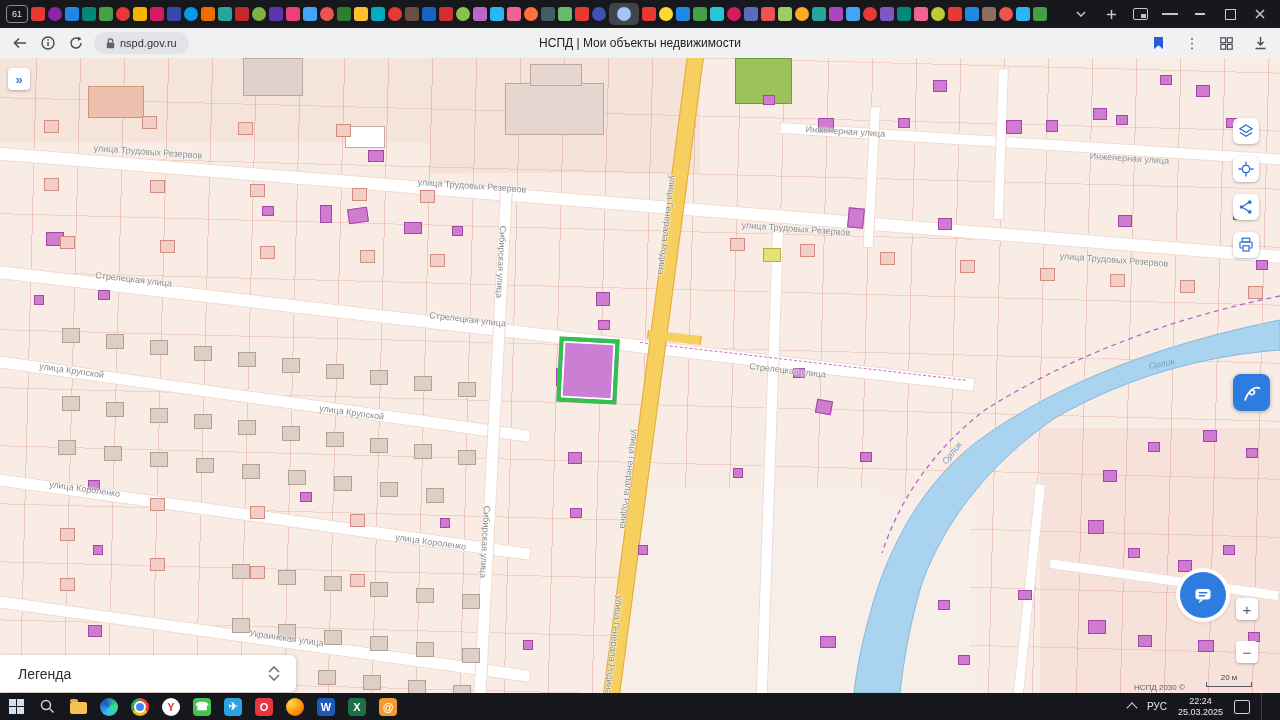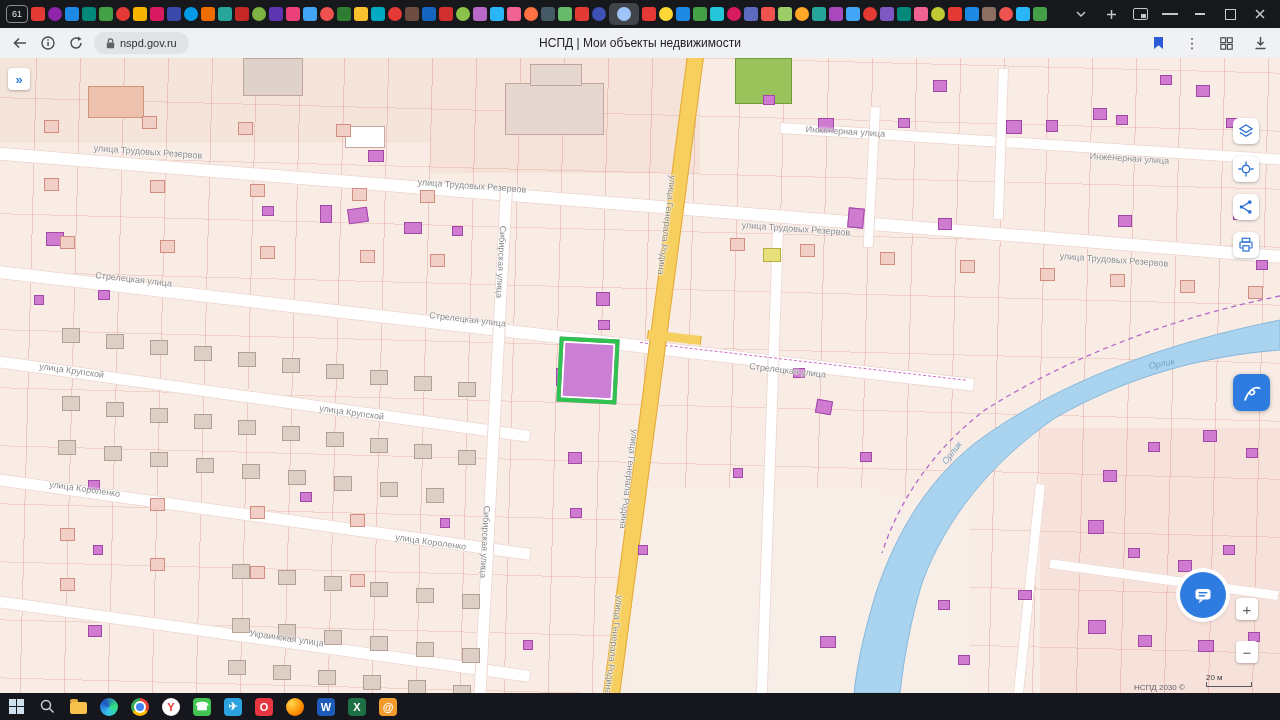--- a/index.html
+++ b/index.html
@@ -61,21 +61,21 @@
     background:#2f7ce0;display:flex;align-items:center;justify-content:center;
     box-shadow:0 0 0 4px rgba(255,255,255,.95),0 2px 6px rgba(0,0,0,.3);}
   .zoom-btn{position:absolute;left:1236px;width:22px;height:22px;background:#fff;border-radius:4px;
     box-shadow:0 1px 3px rgba(0,0,0,.28);display:flex;align-items:center;justify-content:center;
     font-size:15px;color:#5a5d62;}
   .legend{position:absolute;left:0;top:597px;width:296px;height:37px;background:#fff;
     border-radius:0 6px 6px 0;box-shadow:0 1px 4px rgba(0,0,0,.25);display:flex;align-items:center;}
   .legend-title{font-size:14px;color:#2b2d30;margin-left:18px;}
   .legend-toggle{margin-left:auto;margin-right:16px;display:flex;flex-direction:column;gap:1px;}
   .attrib{position:absolute;left:1134px;top:625px;font-size:8px;color:#5f6267;}
-  .scalebar{position:absolute;left:1206px;top:615px;width:46px;}
+  .scalebar{position:absolute;left:1206px;top:615px;width:46px;text-align:center;}
   .scalebar .lbl{font-size:8px;color:#3c3e42;}
   .scalebar .bar{height:4px;border:1px solid #55585c;border-top:none;}
 
   
   .taskbar{position:absolute;bottom:0;left:0;right:0;height:27px;background:#15171c;
     display:flex;align-items:center;gap:9px;padding:0 5px;color:#e8eaec;}
   .tb-app{width:22px;height:22px;display:flex;align-items:center;justify-content:center;flex:0 0 auto;}
   .app-ic{width:18px;height:18px;border-radius:4px;display:flex;align-items:center;justify-content:center;
     font-size:11px;font-weight:bold;}
   .start{display:grid;grid-template-columns:7px 7px;grid-template-rows:7px 7px;gap:1px;}
@@ -485,20 +485,31 @@
     <svg width="24" height="24" viewBox="0 0 32 32">
         <rect x="6" y="8" width="20" height="14" rx="4" fill="#fff"></rect>
         <path d="M12 22 L10 27 L17 22 Z" fill="#fff"></path>
         <path d="M11 13 H21 M11 17 H18" stroke="#2f7ce0" stroke-width="2" stroke-linecap="round"></path>
       </svg>
   </div>
 
   <div class="zoom-btn" style="top:540px;">+</div>
   <div class="zoom-btn" style="top:583px;">−</div>
 
+  <div class="legend">
+    <span class="legend-title">Легенда</span>
+    <div class="legend-toggle">
+      <svg width="12" height="7" viewBox="0 0 12 7">
+          <polyline points="1,6 6,1 11,6" fill="none" stroke="#6f7276" stroke-width="1.6"></polyline>
+        </svg>
+      <svg width="12" height="7" viewBox="0 0 12 7">
+          <polyline points="1,1 6,6 11,1" fill="none" stroke="#6f7276" stroke-width="1.6"></polyline>
+        </svg>
+    </div>
+  </div>
 
   <div class="attrib">НСПД 2030 ©</div>
   <div class="scalebar">
     <div class="lbl">20 м</div>
     <div class="bar"></div>
   </div>
 </div>
 
 <div class="taskbar">
   <div class="tb-app">
@@ -547,13 +558,23 @@
       <div class="tb-app">
         <div class="app-ic" style="background: rgb(30, 91, 184); color: rgb(255, 255, 255);">W</div>
       </div>
       <div class="tb-app">
         <div class="app-ic" style="background: rgb(29, 112, 68); color: rgb(255, 255, 255);">X</div>
       </div>
       <div class="tb-app">
         <div class="app-ic" style="background: rgb(243, 156, 45); color: rgb(255, 255, 255);">@</div>
       </div>
     </div>
+  <div class="tray">
+    <div class="chev-up"></div>
+    <span class="tray-lang">РУС</span>
+    <div class="clock">
+      <div>22:24</div>
+      <div>25.03.2025</div>
+    </div>
+    <div class="action-ic"></div>
+    <div class="desk-sliver"></div>
+  </div>
 </div>
 
 </body></html>

